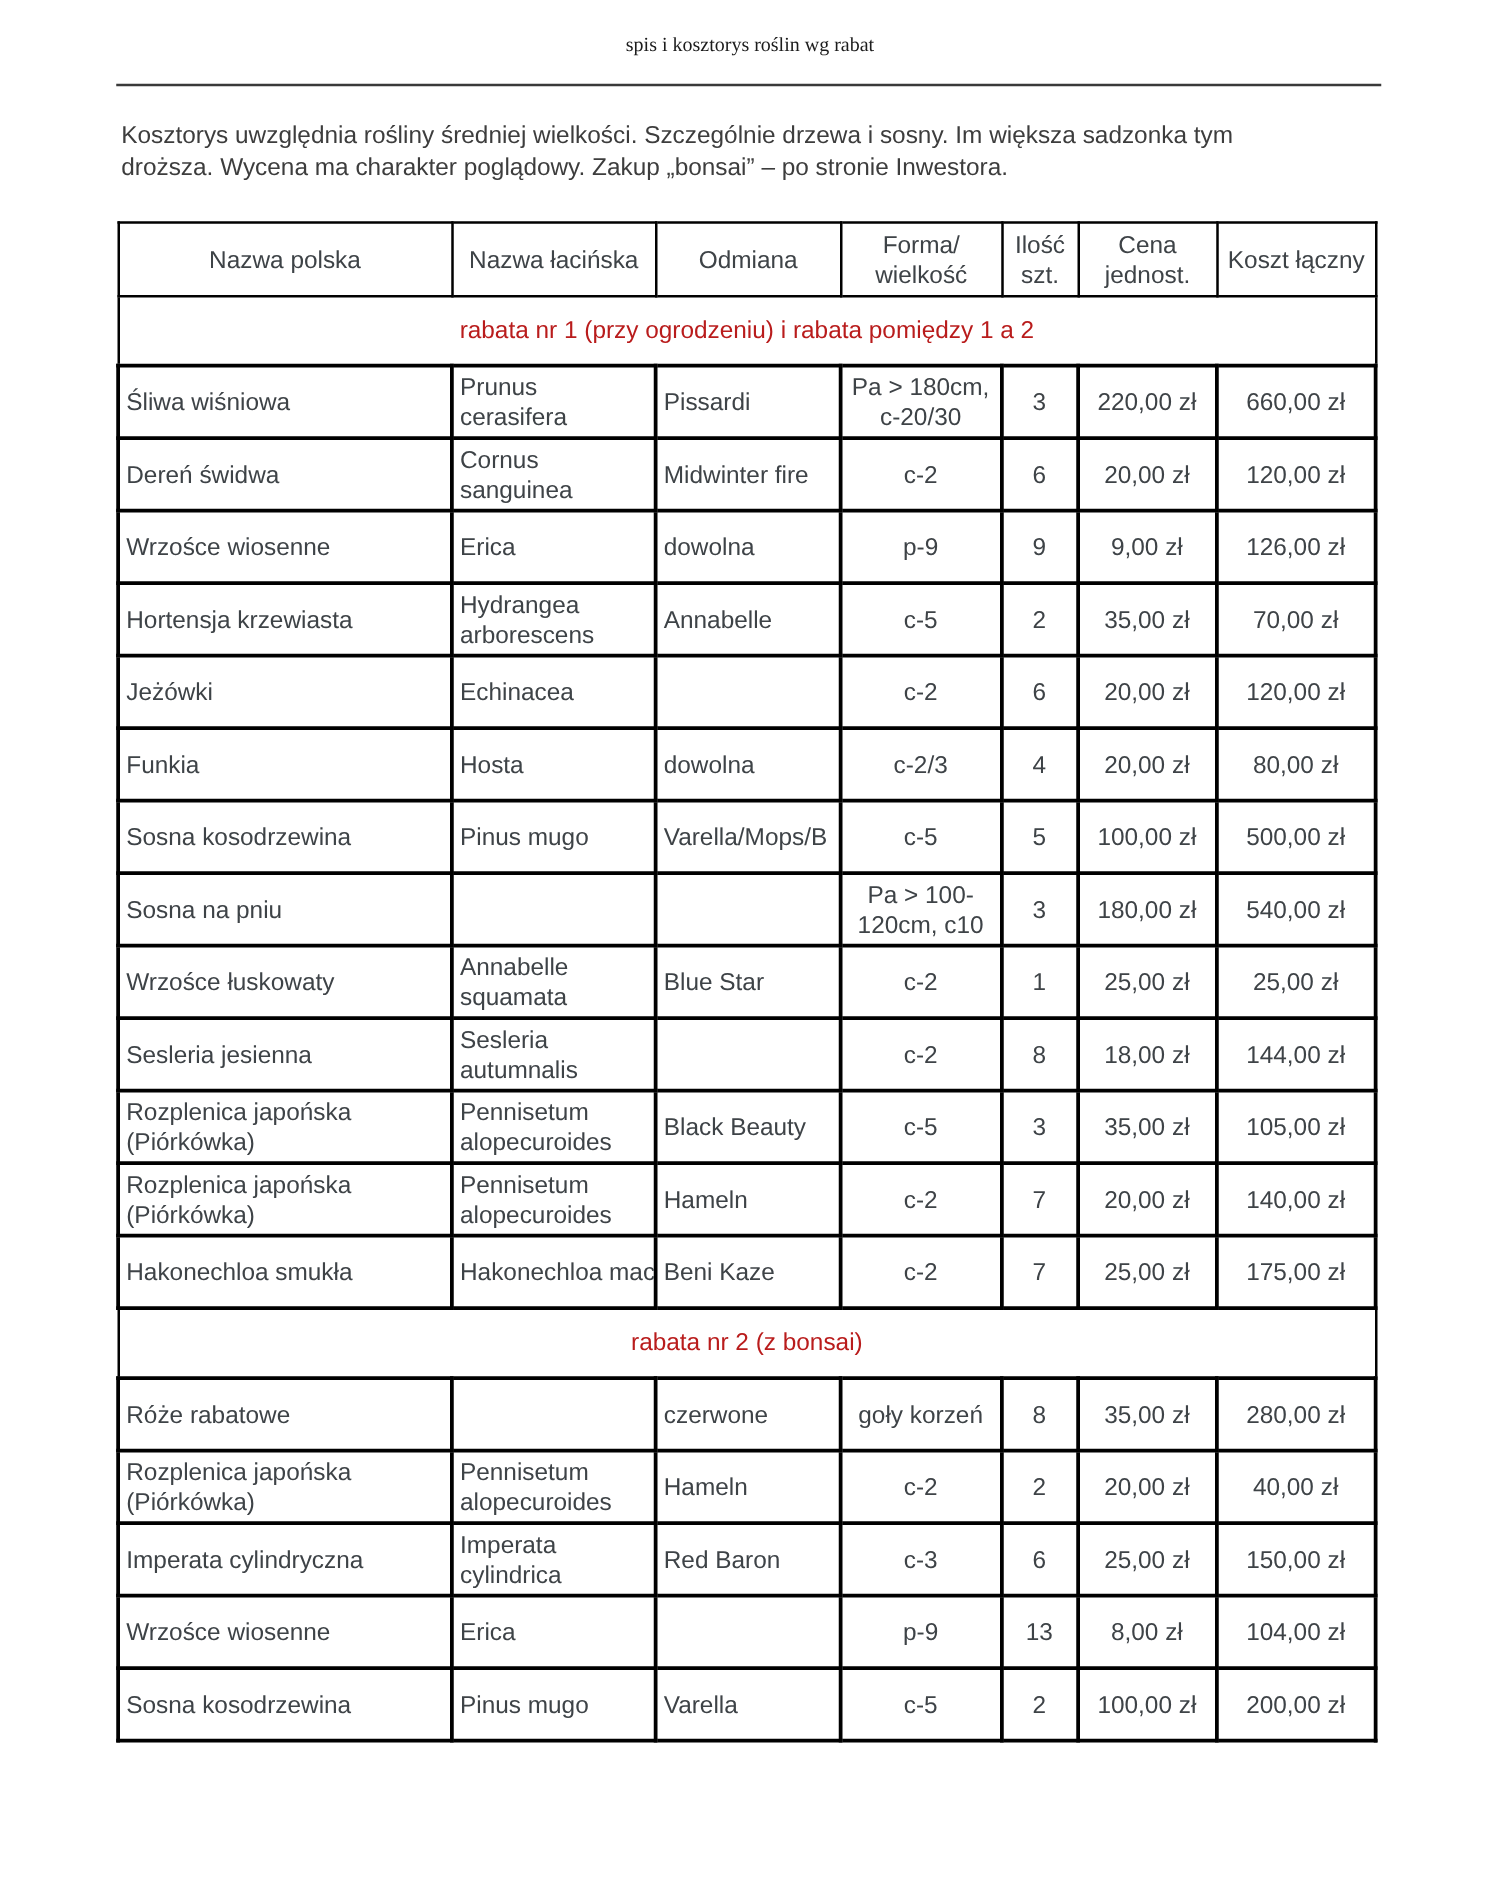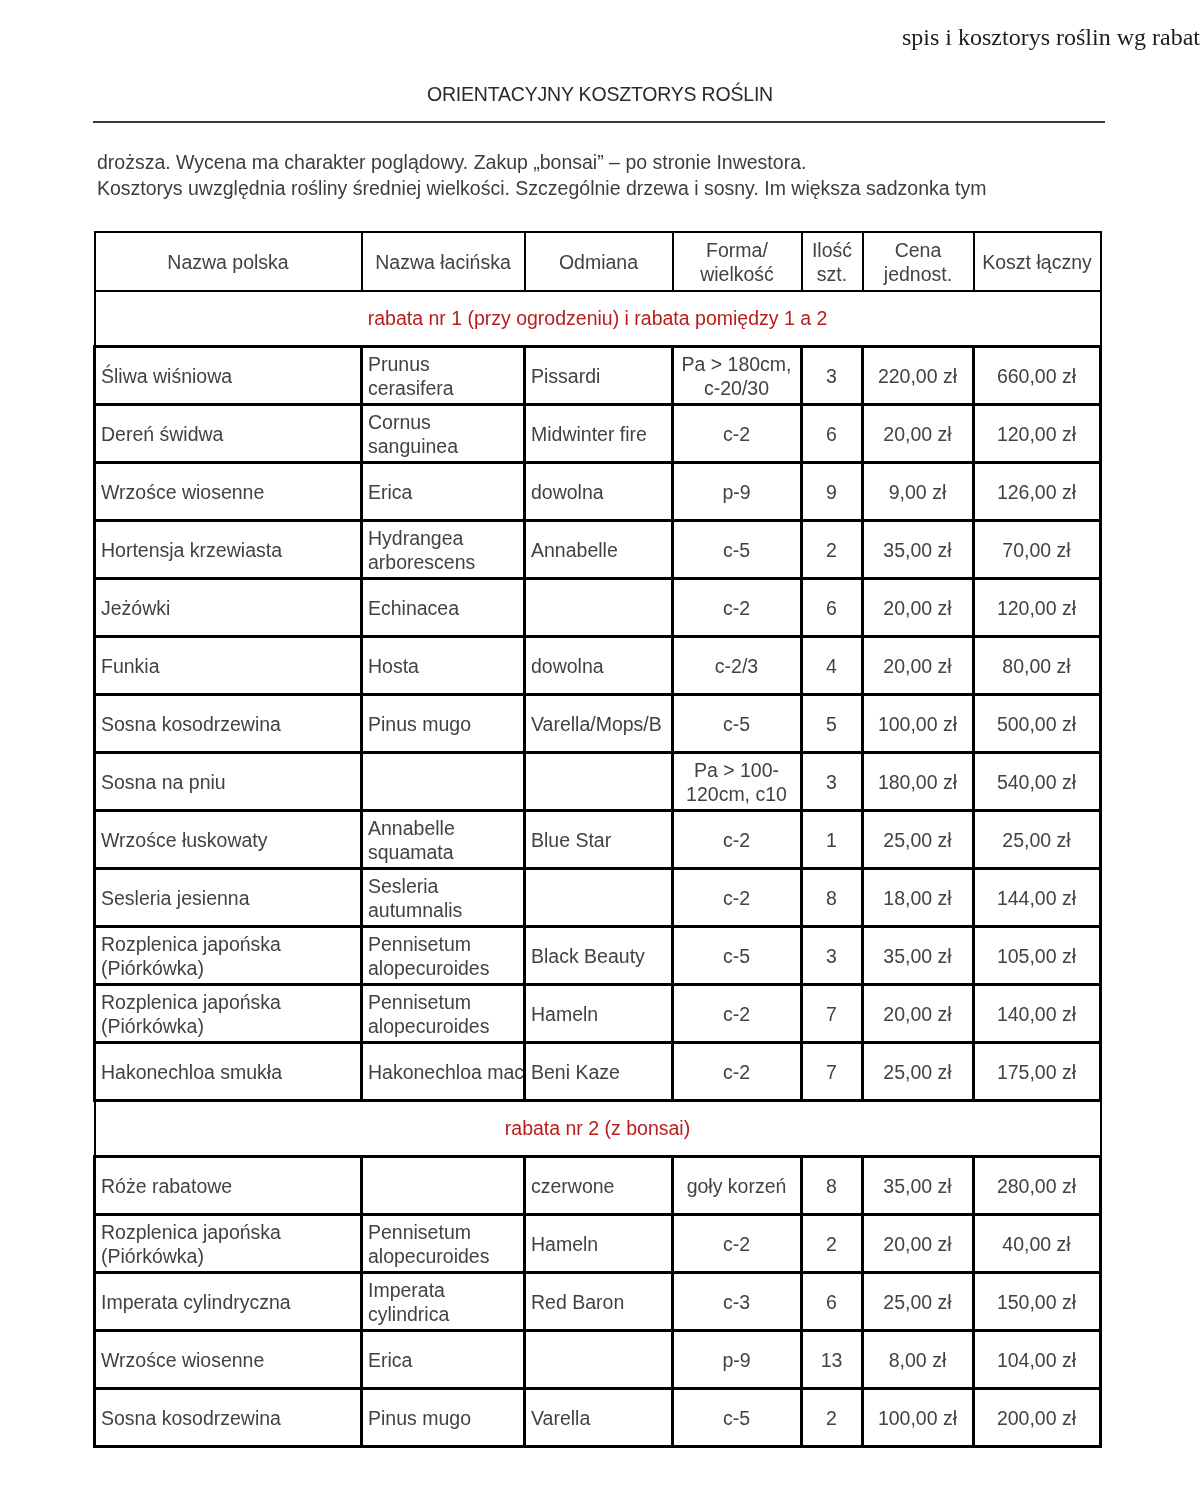--- a/index.html
+++ b/index.html
@@ -12,24 +12,24 @@
     height: 1505px;
     font-family: "Liberation Sans", sans-serif;
     color: #3e4347;
     overflow: hidden;
   }
   .page {
     padding-top: 22px;
   }
   .doc-title {
     font-family: "Liberation Serif", serif;
-    font-size: 24px;
+    font-size: 16px;
     font-weight: 400;
     color: #1c1c1c;
-    text-align: right;
+    text-align: center;
     margin: 0;
     line-height: 30px;
   }
   .doc-subtitle {
     font-family: "Liberation Sans", sans-serif;
     font-size: 19.5px;
     font-weight: 400;
     letter-spacing: -0.2px;
     color: #2a2a2a;
     text-align: center;
@@ -97,27 +97,26 @@
     padding-right: 0;
   }
 </style>
 </head>
 <body>
 
 <div class="page">
 
   <h1 class="doc-title">spis i kosztorys roślin wg rabat</h1>
 
-  <h2 class="doc-subtitle">ORIENTACYJNY KOSZTORYS ROŚLIN</h2>
 
   <hr class="divider">
 
   <p class="intro">
+    <span>Kosztorys uwzględnia rośliny średniej wielkości.  Szczególnie drzewa i sosny. Im większa sadzonka tym</span>
     <span>droższa. Wycena ma charakter poglądowy. Zakup „bonsai” – po stronie Inwestora.</span>
-    <span>Kosztorys uwzględnia rośliny średniej wielkości.  Szczególnie drzewa i sosny. Im większa sadzonka tym</span>
   </p>
 
   <table class="cost-table">
     <colgroup>
       <col style="width:267px">
         <col style="width:163px">
         <col style="width:148px">
       <col style="width:129px">
         <col style="width:61px">
         <col style="width:111px">

